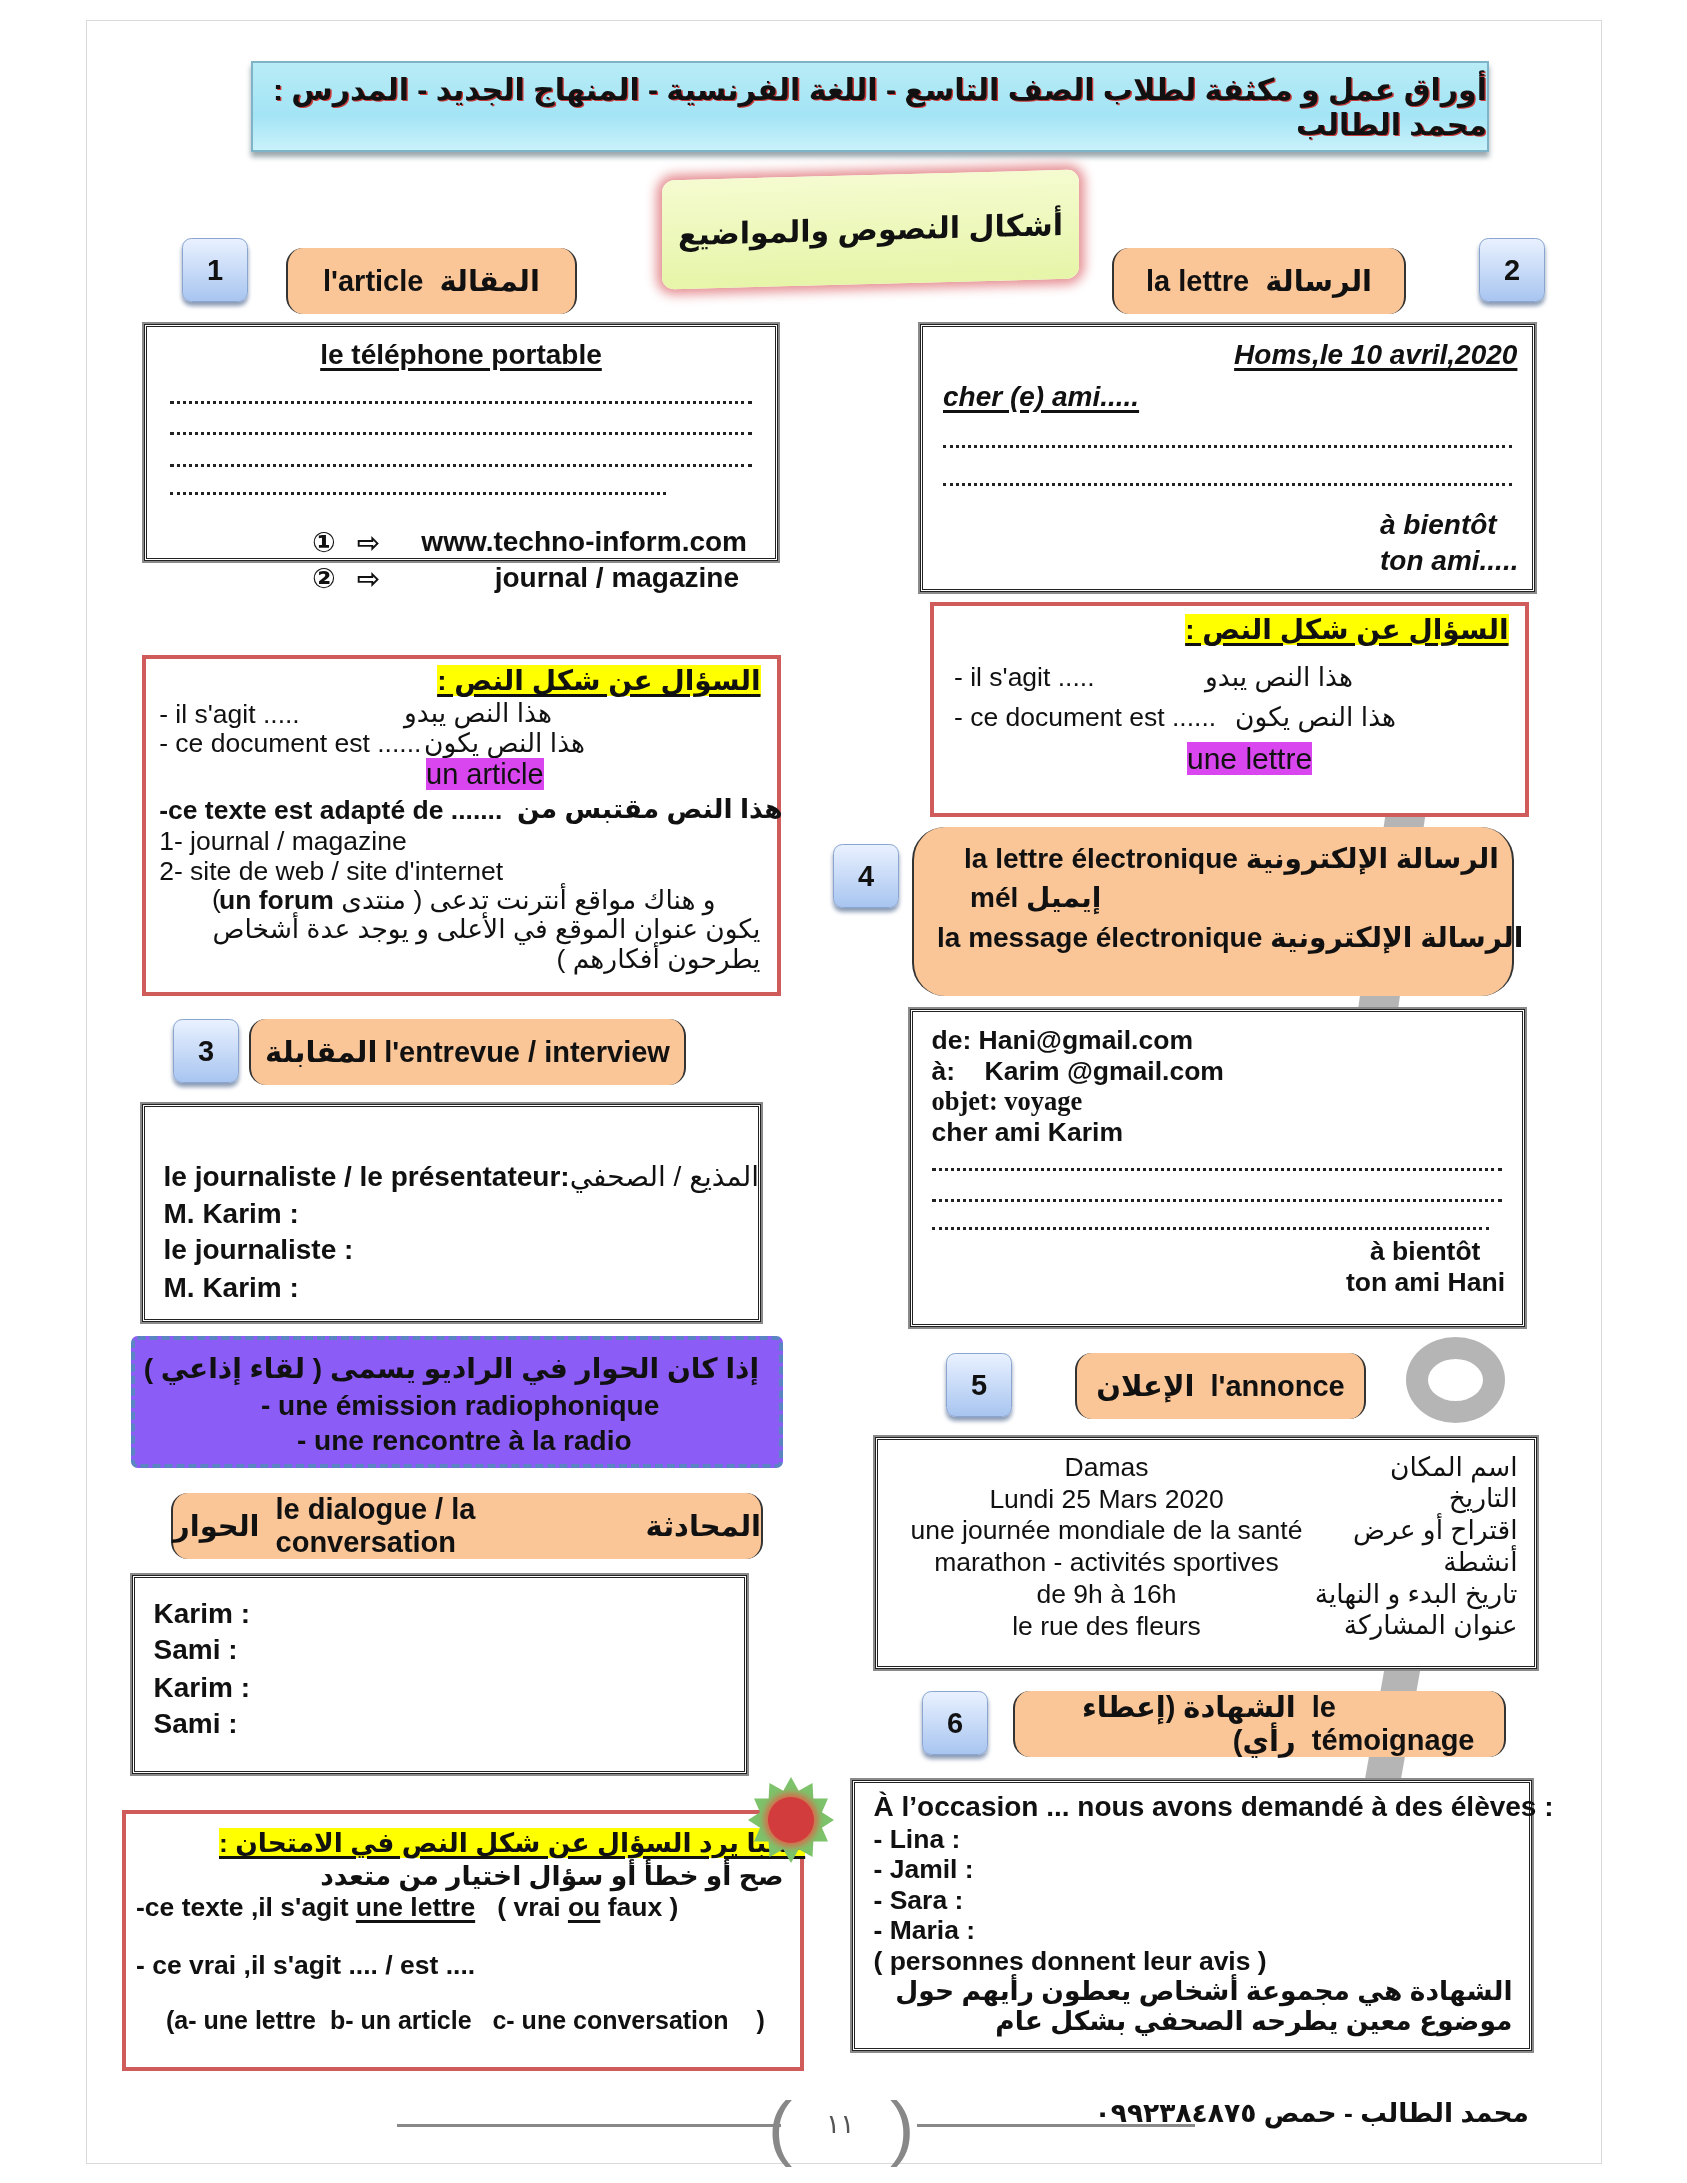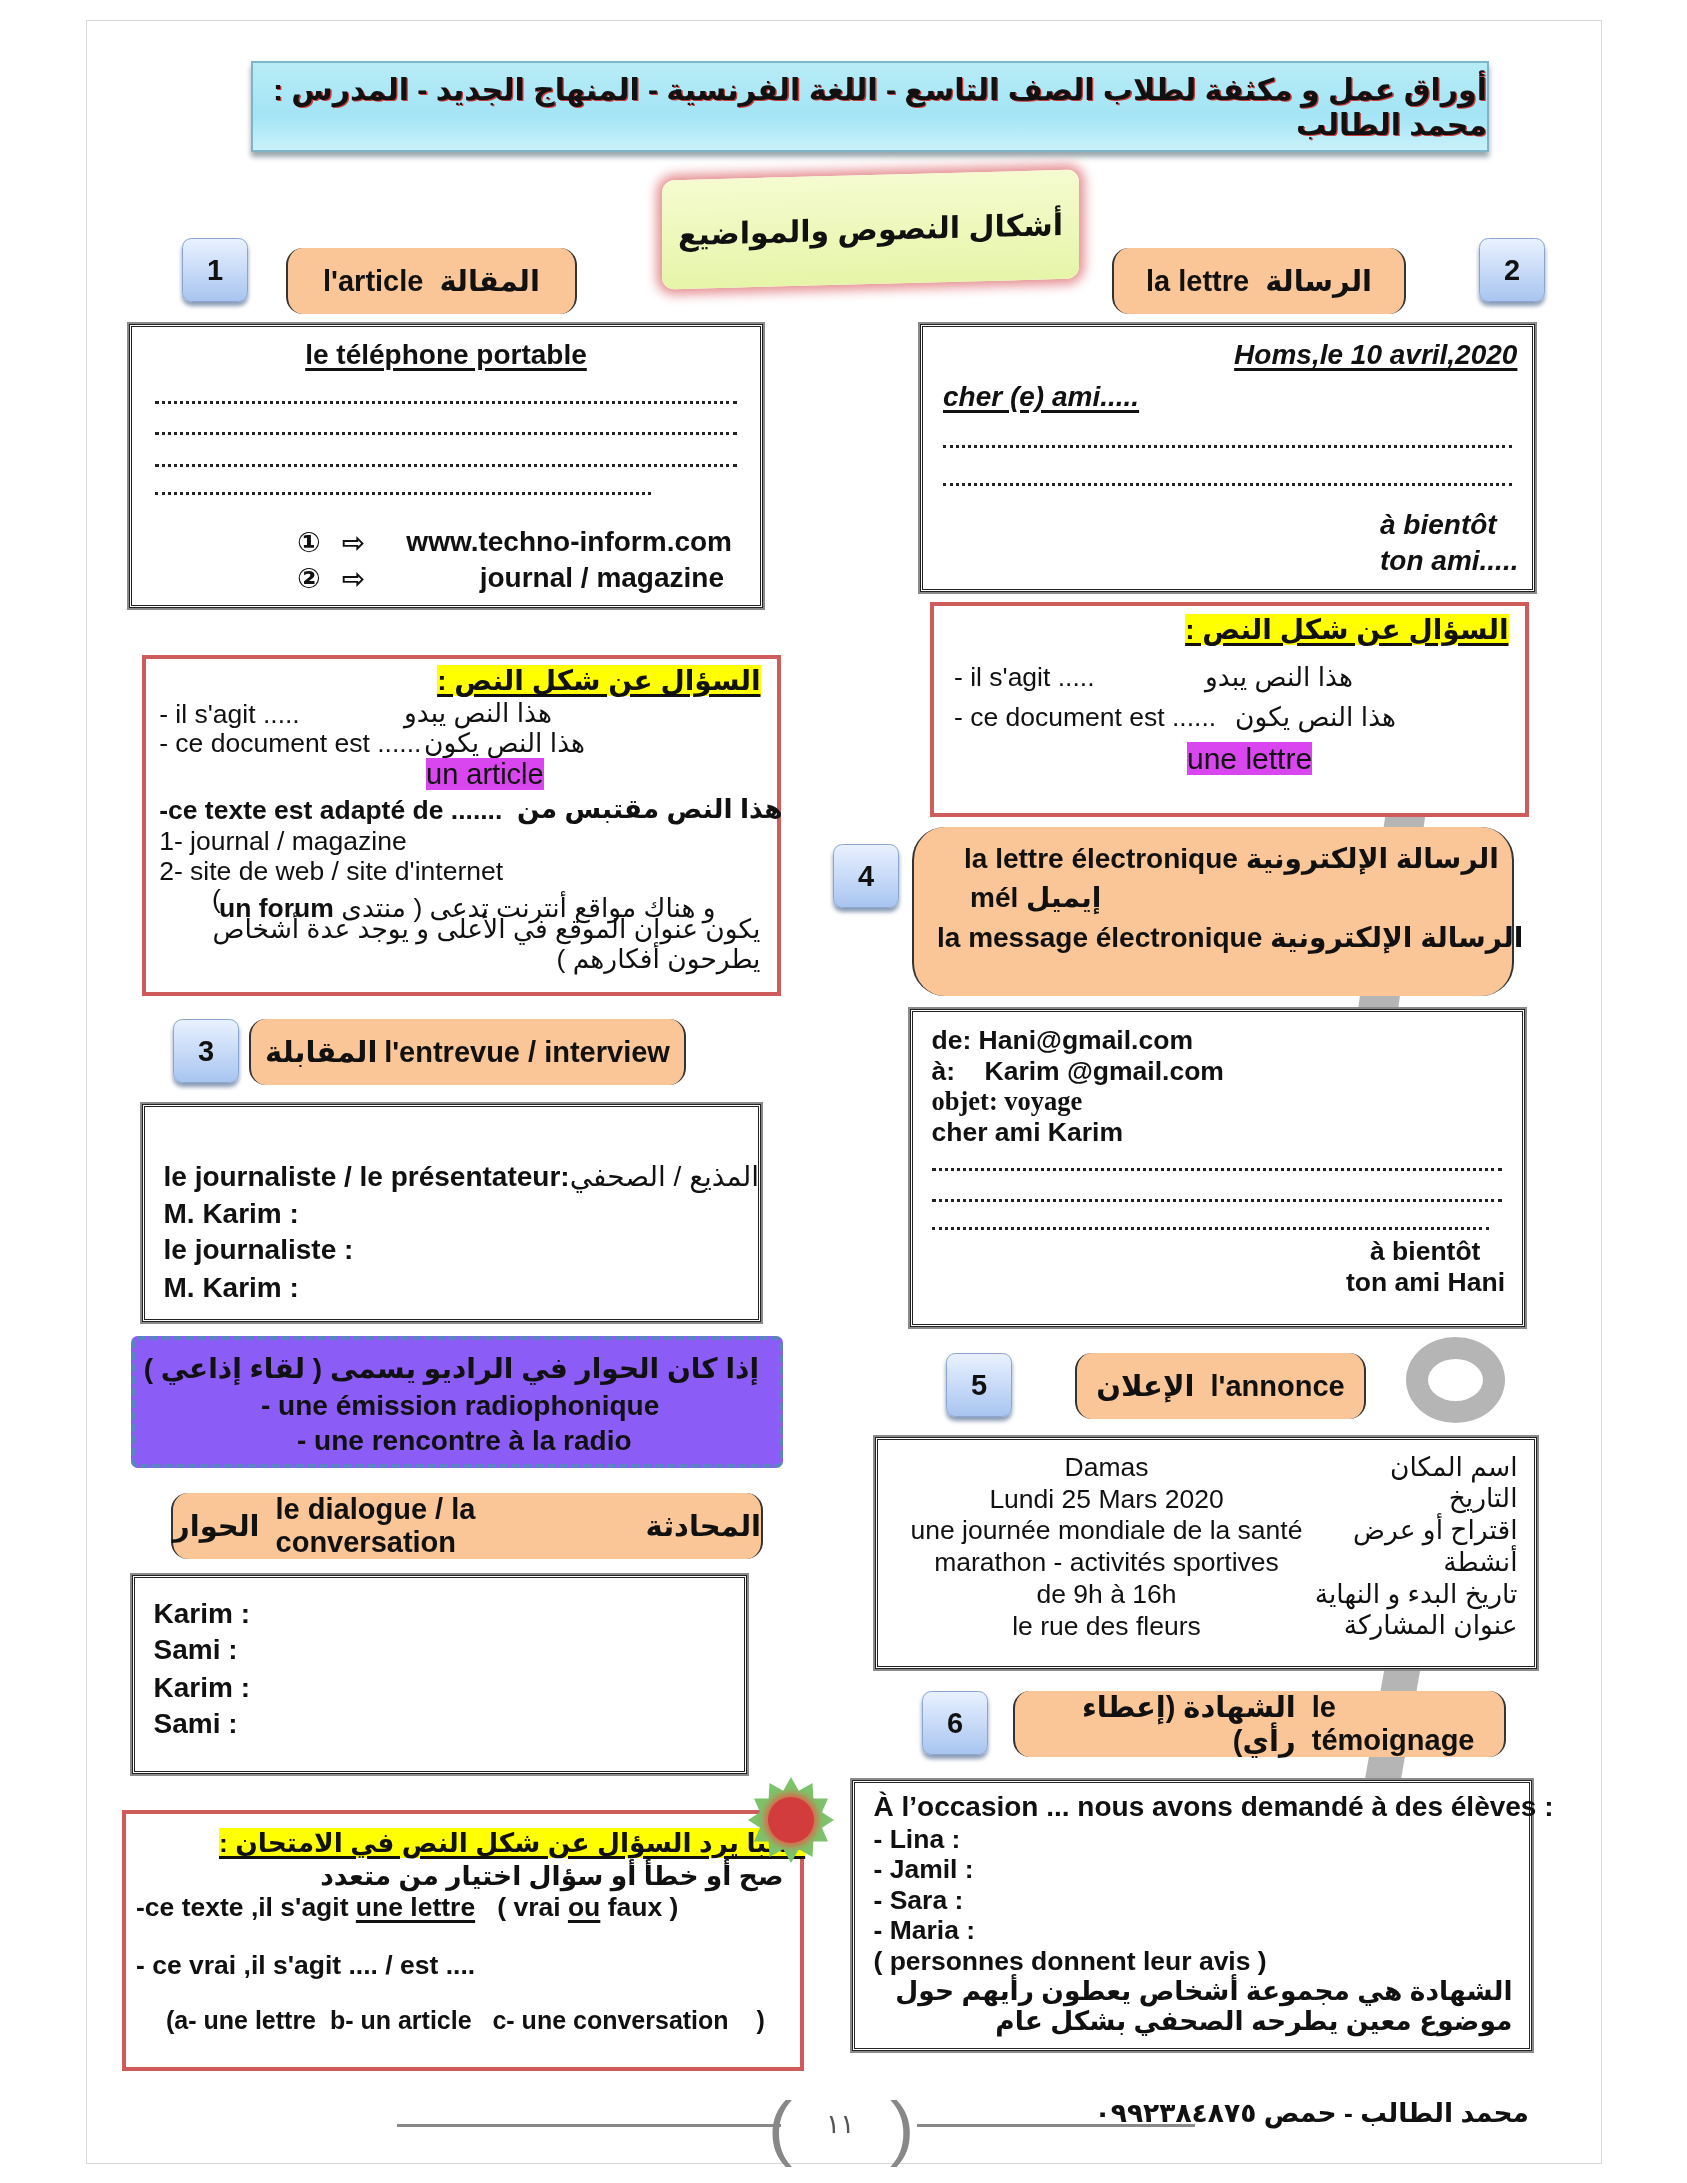--- a/index.html
+++ b/index.html
@@ -83,21 +83,21 @@
   <span>أشكال النصوص والمواضيع</span>
 </div>
 
 <div class="abs num-badge" style="left:182px;top:238px;">
   <span>1</span>
 </div>
 <div class="abs label-pill" style="left:286px;top:248px;width:291px;">
   <span>l'article</span>
   <span class="ar">المقالة</span>
 </div>
-<div class="abs box" style="left:129px;top:324px;width:634px;height:284px;">
+<div class="abs box" style="left:144px;top:324px;width:634px;height:237px;">
   <div class="line center b u fs42" style="top:12px;">le téléphone portable</div>
   <div class="abs dots" style="left:23px;right:23px;top:74px;"></div>
   <div class="abs dots" style="left:23px;right:23px;top:105px;"></div>
   <div class="abs dots" style="left:23px;right:23px;top:137px;"></div>
   <div class="abs dots" style="left:23px;right:109px;top:165px;"></div>
   <div class="line b fs42" style="left:165px;top:199px;">
     <span>①</span>
     <span style="margin-left:13.2px;">⇨</span>
   </div>
   <div class="line b fs42" style="right:28px;top:199px;">www.techno-inform.com</div>
@@ -119,21 +119,21 @@
   <div class="line fs44" style="left:245px;top:99px;">
     <span class="hl-green">un article</span>
   </div>
   <div class="line b fs40" style="left:13.2px;top:136px;">-ce texte est adapté de .......</div>
   <div class="line b fs40 ar" style="left:371px;top:134px;">هذا النص مقتبس من</div>
   <div class="line fs40" style="left:13.2px;top:167px;">1- journal / magazine</div>
   <div class="line fs40" style="left:13.2px;top:197px;">2- site de web  / site d'internet</div>
   <div class="line fs40" style="left:66px;top:225px;direction:rtl;">
     <span>)</span>
   </div>
-  <div class="line fs40" style="left:73px;top:225px;margin-top:8px;">
+  <div class="line fs40" style="left:73px;top:225px;">
     <span class="b">un forum</span>
     <span class="ar">و هناك مواقع أنترنت تدعى ( منتدى</span>
   </div>
   <div class="abs fs40 ar" style="left:13.2px;right:16.5px;top:255px;line-height:30px;">يكون عنوان الموقع في الأعلى و يوجد عدة أشخاص يطرحون أفكارهم )</div>
 </div>
 
 <div class="abs num-badge" style="left:1479px;top:238px;">
   <span>2</span>
 </div>
 <div class="abs label-pill" style="left:1112px;top:248px;width:294px;">

